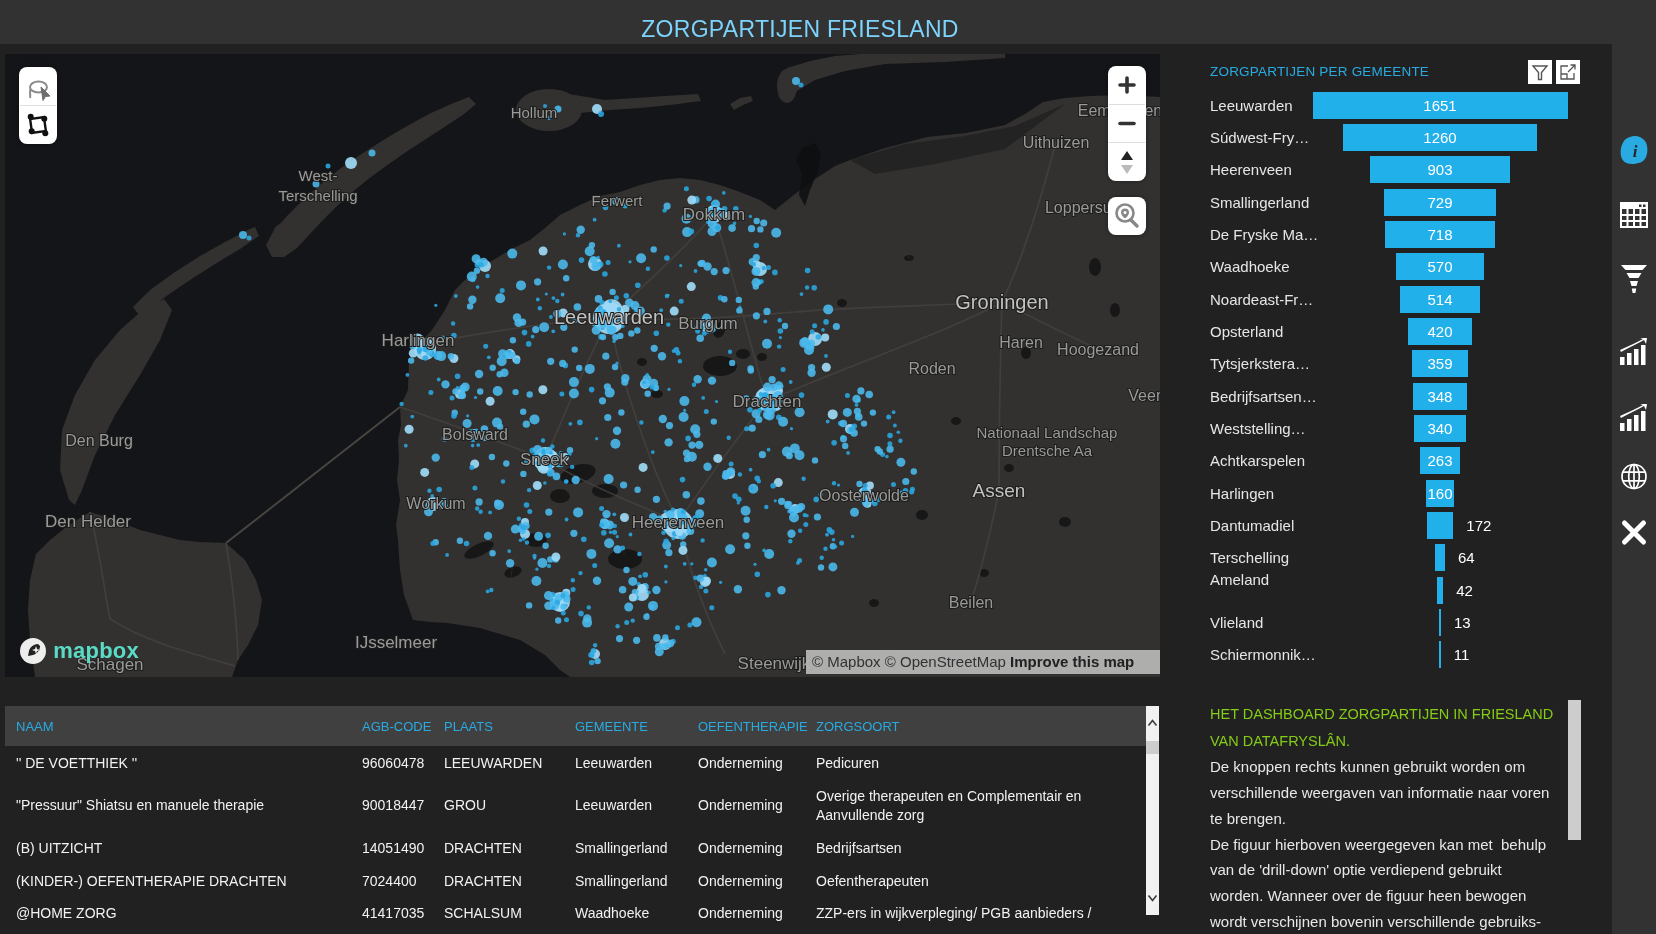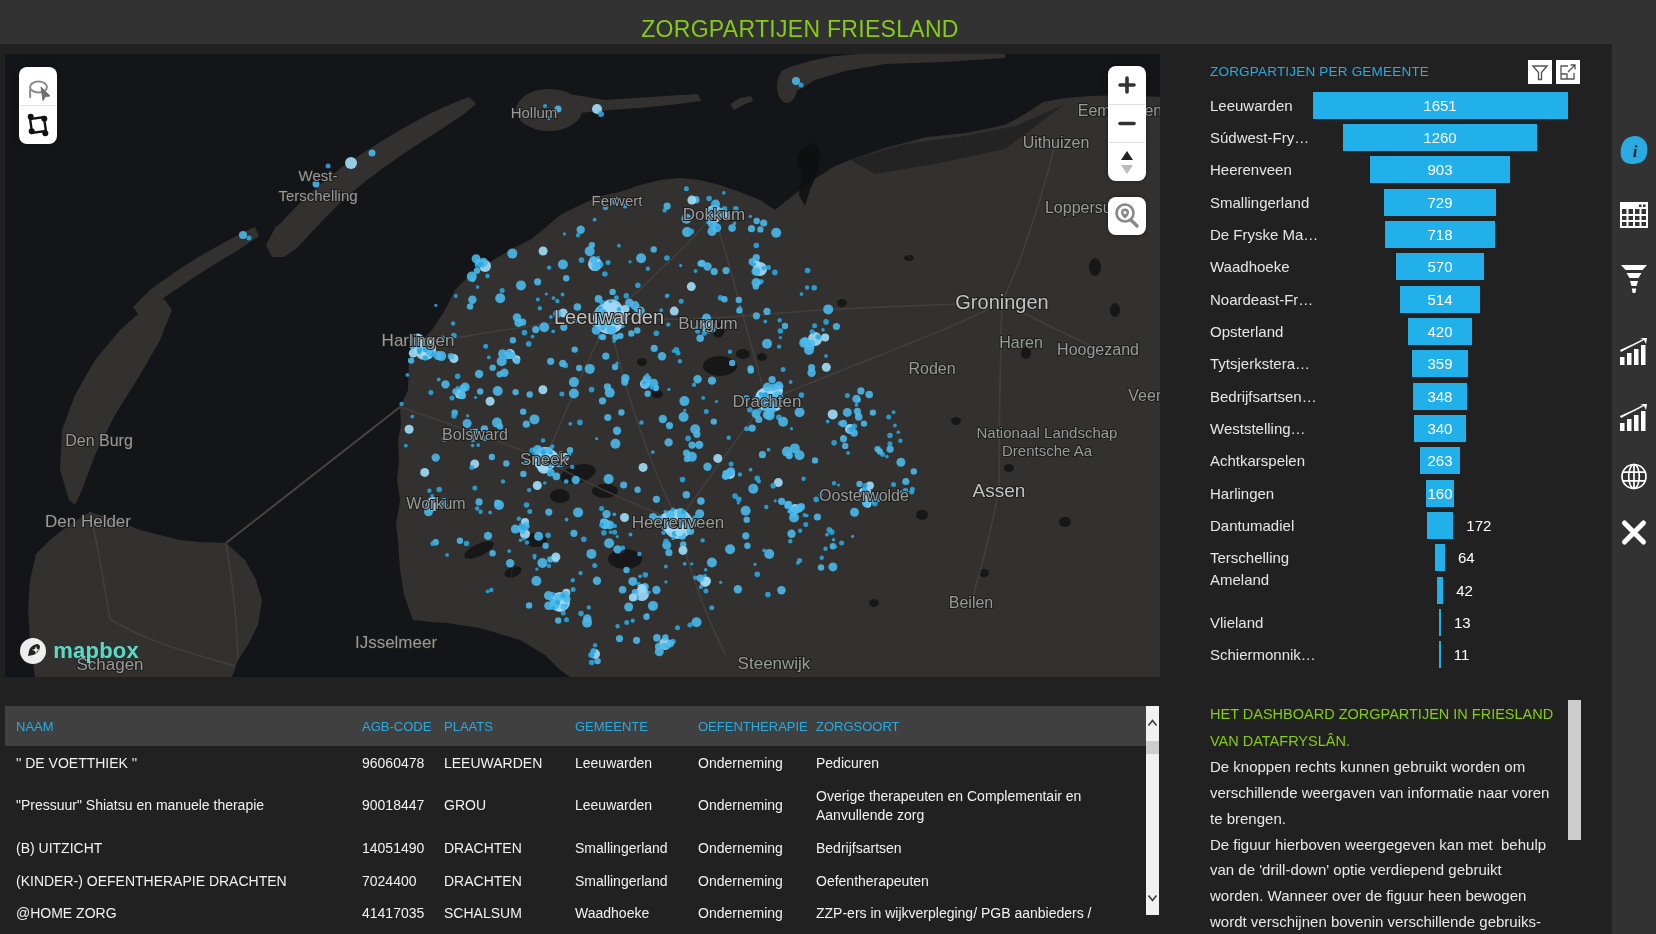--- a/index.html
+++ b/index.html
@@ -1,18 +1,18 @@
 <!DOCTYPE html>
 <html><head><meta charset="utf-8">
 <style>
 *{margin:0;padding:0;box-sizing:border-box}
 html,body{width:1656px;height:934px;overflow:hidden;background:#212121;font-family:"Liberation Sans",sans-serif}
 #root{position:relative;width:1656px;height:934px}
 .titlebar{position:absolute;left:0;top:0;width:1656px;height:44px;background:#323232}
-.title{position:absolute;left:0;top:0;width:1600px;height:44px;line-height:44px;padding-top:7px;text-align:center;color:#84cc16;font-size:23px;letter-spacing:.3px}
+.title{position:absolute;left:0;top:0;width:1600px;height:44px;line-height:44px;padding-top:7px;text-align:center;color:#7dd3fc;font-size:23px;letter-spacing:.3px}
 .sidebar{position:absolute;left:1612px;top:0;width:44px;height:934px;background:#323232}
 .sb{position:absolute;left:50%;transform:translateX(-50%)}
 .map{position:absolute;left:5px;top:54px;width:1155px;height:623px;background:#17181a}
 .mctl{position:absolute;background:#fff;border-radius:8px;box-shadow:0 0 4px rgba(0,0,0,.4)}
 .attrib{position:absolute;left:801px;top:596px;width:354px;height:24px;background:rgba(184,184,184,.92);color:#333;font-size:15px;line-height:24px;white-space:nowrap;padding-left:6px}
 .attrib b{color:#222}
 .mblogo{position:absolute;left:14px;top:583px;color:#5eead4;opacity:.92;font-size:22px;font-weight:bold;letter-spacing:.2px}
 .chartpanel{position:absolute;left:1200px;top:56px;width:390px;height:634px}
 .ctitle{position:absolute;left:10px;top:8px;color:#29abe2;font-size:13.5px;letter-spacing:.2px}
 .flab{position:absolute;left:1210px;width:230px;height:27px;line-height:27px;color:#e6e6e6;font-size:15px;white-space:nowrap;overflow:hidden}
@@ -1120,20 +1120,21 @@
   <circle cx="17" cy="16" r="8.5" fill="none" stroke="#888" stroke-width="2.6"></circle>
   <line x1="23" y1="23" x2="29" y2="29" stroke="#888" stroke-width="3.4" stroke-linecap="round"></line>
   <path d="M17,11.5 a4,4 0 0 1 4,4 c0,3 -4,6 -4,6 c0,0 -4,-3 -4,-6 a4,4 0 0 1 4,-4 Z" fill="#888"></path>
   <circle cx="17" cy="15.5" r="1.5" fill="#fff"></circle>
  </svg>
 </div>
 <div class="mblogo"><svg width="28" height="28" viewBox="0 0 28 28" style="vertical-align:-7px">
           <circle cx="14" cy="14" r="13" fill="#fff"></circle>
           <path d="M19,7 C15,7 11,10 10,14 L9,19 14,18 C18,17 21,13 21,9 Z M16,12 l1,-3 1,3 3,1 -3,1 -1,3 -1,-3 -3,-1 Z" fill="#222"></path>
         </svg> mapbox</div>
+<div class="attrib">© Mapbox © OpenStreetMap <b>Improve this map</b></div>
 </div>
 
 <div class="chartpanel">
  <div class="ctitle">ZORGPARTIJEN PER GEMEENTE</div>
 </div>
 <div class="flab" style="top:92px">Leeuwarden</div>
 <div class="fbar" style="top:92px;left:1312.5px;width:255.0px"></div>
 <div class="fval in" style="top:92px;left:1312.5px;width:255.0px">1651</div>
 <div class="flab" style="top:124px">Súdwest-Fry…</div>
 <div class="fbar" style="top:124px;left:1342.7px;width:194.6px"></div>

